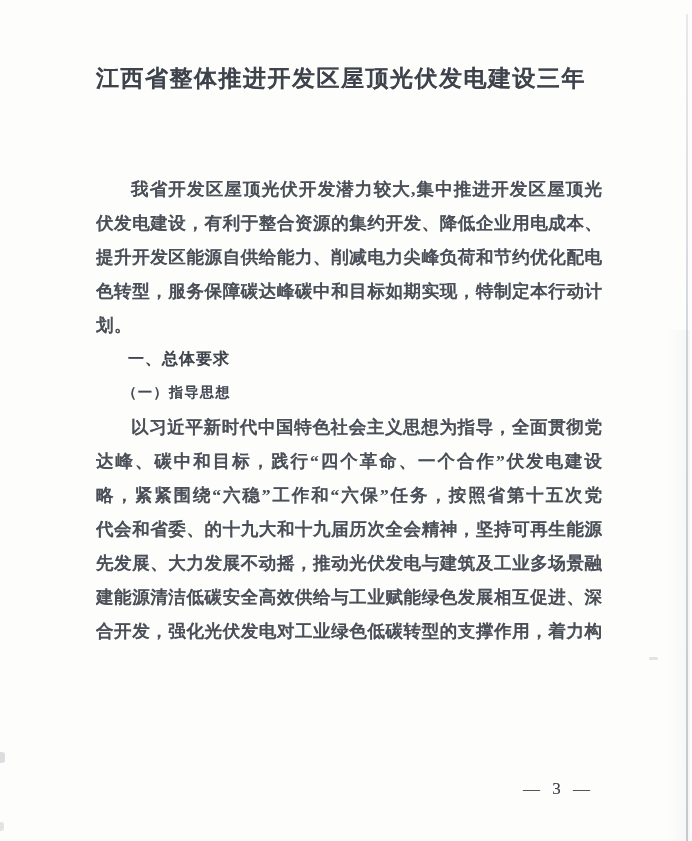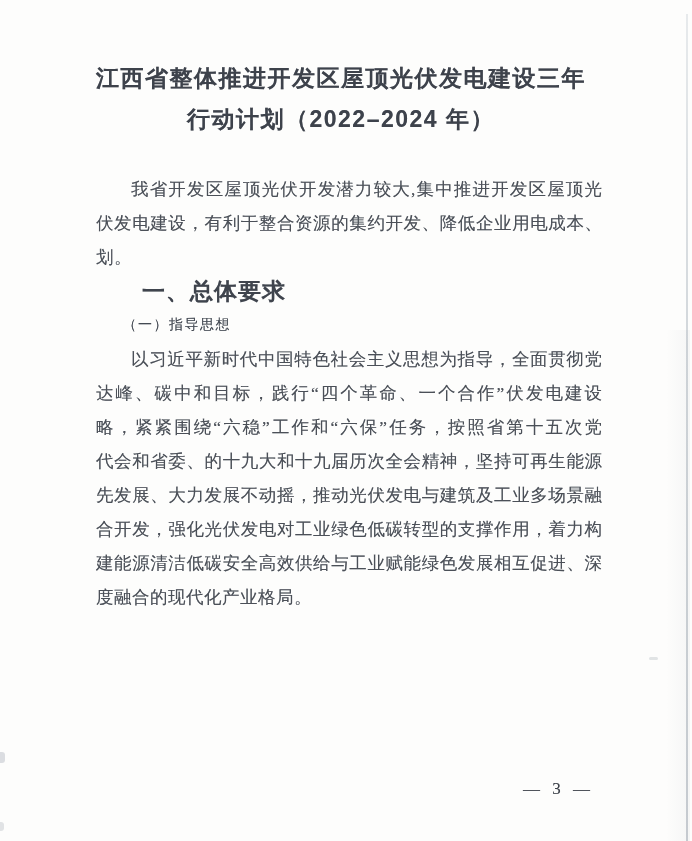--- a/index.html
+++ b/index.html
@@ -42,32 +42,33 @@
     line-height: 34px;
     color: #4b5058;
     text-shadow: 0 0 0.6px rgba(90, 96, 106, 0.5);
   }
   .line {
     height: 34px;
     overflow: hidden;
     text-align: justify;
     text-align-last: justify;
     word-break: normal;
+    font-weight: bold;
   }
   .line.indent { text-indent: 2em; }
   .line.para-end {
     text-align-last: left;
     letter-spacing: 0.5px;
   }
   .line.h1 {
     text-align-last: left;
     text-indent: 2em;
     font-family: "Liberation Sans", "DejaVu Sans", sans-serif;
     font-weight: 700;
-    font-size: 23px;
+    font-size: 16px;
     letter-spacing: 1px;
     color: #3f444d;
   }
   .line.h2 {
     text-align-last: left;
     text-indent: 1.9em;
     font-size: 14px;
     letter-spacing: 1.5px;
     color: #444a53;
   }
@@ -129,40 +130,40 @@
     opacity: 0.7;
   }
 </style>
 </head>
 <body>
 
 <div class="page">
 
   <div class="title-block">
     <div>江西省整体推进开发区屋顶光伏发电建设三年</div>
-    <div>行动计划（2022–2024 年）</div>
   </div>
 
   <div class="body-block">
 
     <div class="line indent">我省开发区屋顶光伏开发潜力较大,集中推进开发区屋顶光</div>
     <div class="line">伏发电建设，有利于整合资源的集约开发、降低企业用电成本、</div>
+    <div class="line">提升开发区能源自供给能力、削减电力尖峰负荷和节约优化配电</div>
+    <div class="line">色转型，服务保障碳达峰碳中和目标如期实现，特制定本行动计</div>
     <div class="line para-end">划。</div>
 
     <div class="line h1">一、总体要求</div>
     <div class="line h2">（一）指导思想</div>
 
     <div class="line indent">以习近平新时代中国特色社会主义思想为指导，全面贯彻党</div>
     <div class="line">达峰、碳中和目标，践行“四个革命、一个合作”伏发电建设</div>
     <div class="line">略，紧紧围绕“六稳”工作和“六保”任务，按照省第十五次党</div>
     <div class="line">代会和省委、的十九大和十九届历次全会精神，坚持可再生能源优</div>
     <div class="line">先发展、大力发展不动摇，推动光伏发电与建筑及工业多场景融</div>
+    <div class="line">建能源清洁低碳安全高效供给与工业赋能绿色发展相互促进、深</div>
     <div class="line">合开发，强化光伏发电对工业绿色低碳转型的支撑作用，着力构</div>
-    <div class="line">建能源清洁低碳安全高效供给与工业赋能绿色发展相互促进、深</div>
-    <div class="line para-end">度融合的现代化产业格局。</div>
   </div>
 
   <div class="footer">— 3 —</div>
 
   <div class="scan-line-right"></div>
   <div class="scan-shade-right"></div>
   <div class="smudge-a"></div>
   <div class="smudge-b"></div>
   <div class="smudge-c"></div>
 

